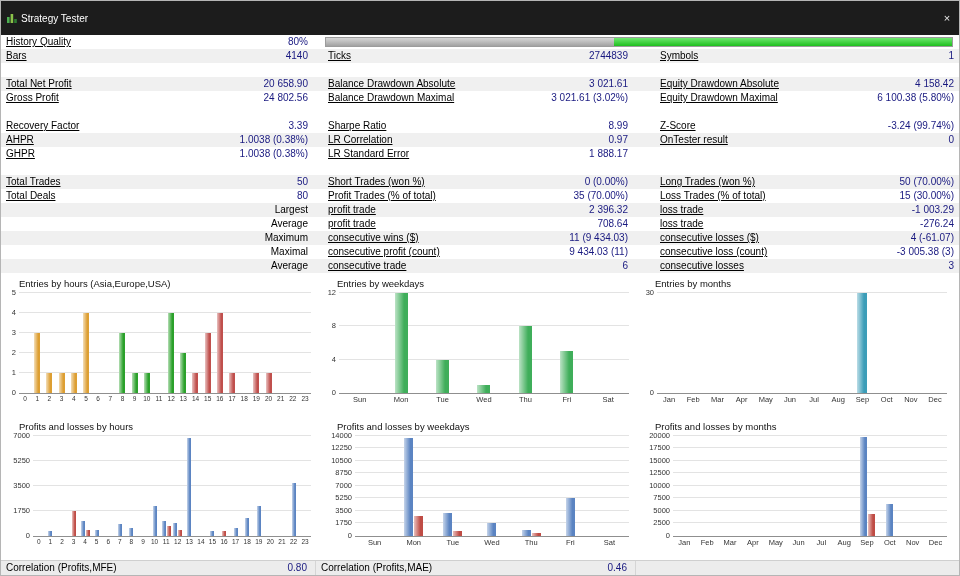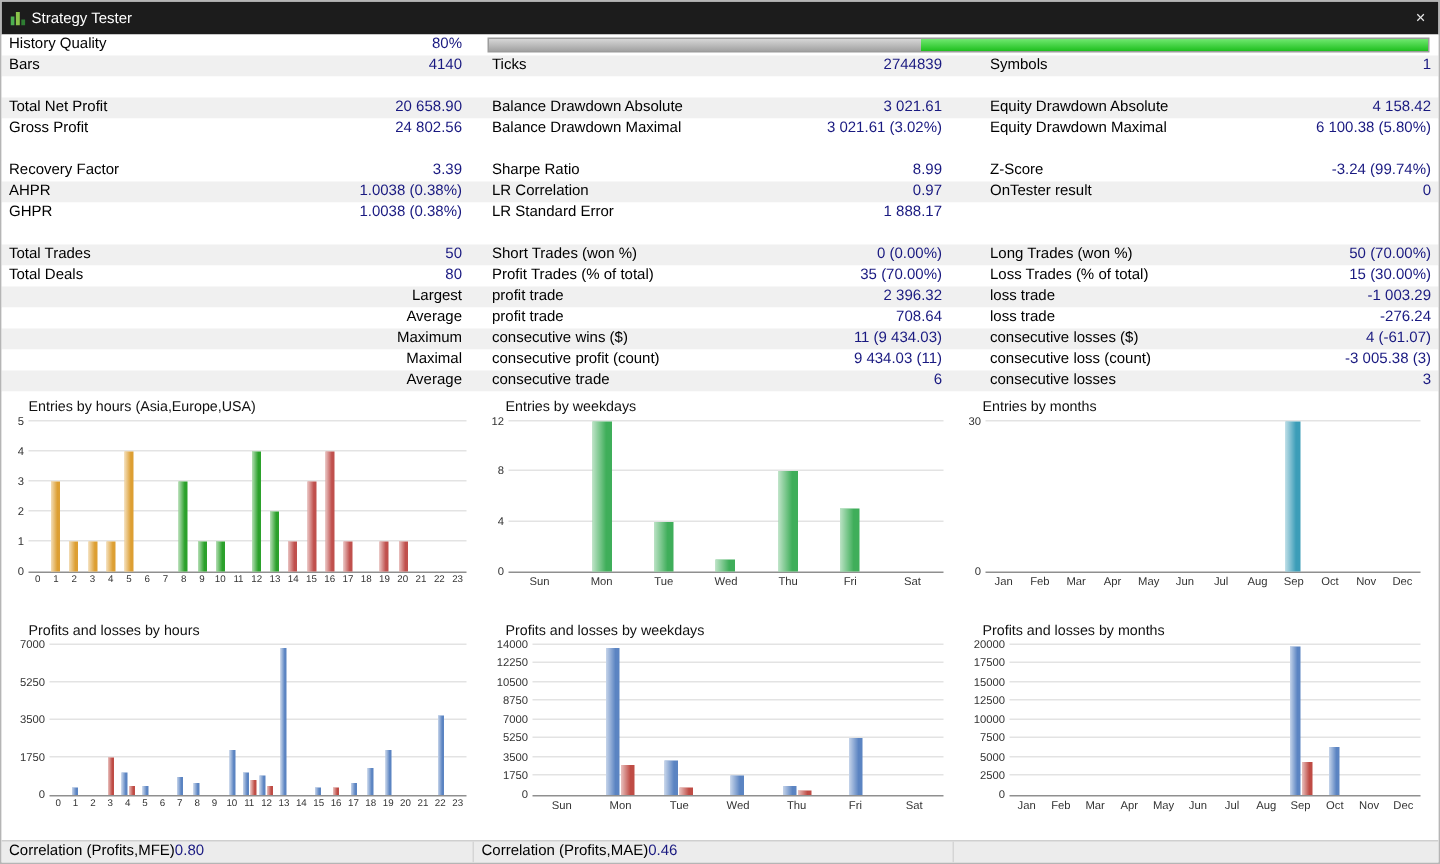--- a/index.html
+++ b/index.html
@@ -4,35 +4,35 @@
 <style>
   html,body{margin:0;padding:0;background:#d8d8d8;}
   body{font-family:"Liberation Sans", sans-serif;}
   .window{
     width:960px;height:576px;box-sizing:border-box;background:#ffffff;
     border:1px solid #b5b5b5;position:relative;overflow:hidden;
     display:flex;flex-direction:column;
   }
   
   .titlebar{
-    height:22px;background:#1c1c1c;color:#ffffff;display:flex;align-items:center;
+    height:34px;background:#1c1c1c;color:#ffffff;display:flex;align-items:center;
     font-size:10px;padding:0 4px;flex:0 0 auto;
   }
   .title-icon{display:inline-flex;margin:0 4px 0 2px;}
   .title-text{flex:1;}
   .close{width:16px;text-align:center;cursor:pointer;font-size:11px;color:#eaeaea;}
   
   .stats{flex:0 0 auto;}
   .srow{height:14px;line-height:14px;font-size:10px;display:flex;background:#ffffff;}
   .srow.shade{background:#f0f0f0;}
   .g{display:flex;justify-content:space-between;align-items:center;padding:0 5px;box-sizing:border-box;}
   .g1{width:312px;}
   .g2{width:310px;margin-left:10px;}
   .g3{flex:1;margin-left:22px;}
-  .lbl{color:#000000;white-space:nowrap;}
+  .lbl{color:#000000;white-space:nowrap;text-decoration:underline;}
   .val{color:#191980;white-space:nowrap;}
   .val.note{color:#000000;}
   .qbar{flex:1;display:flex;margin:2px 6px 2px 12px;height:10px;align-self:center;border:1px solid #9c9c9c;box-sizing:border-box;}
   .qgray{background:linear-gradient(#d6d6d6,#a2a2a2);}
   .qgreen{background:linear-gradient(#6fe86f,#1fbf1f);}
   
   .charts{flex:1;display:grid;grid-template-columns:1fr 1fr 1fr;grid-template-rows:1fr 1fr;padding:2px 2px 0 2px;box-sizing:border-box;background:#ffffff;}
   .chart{position:relative;margin:1px 2px;overflow:hidden;}
   .ctitle{font-size:9.5px;color:#111;padding:2px 0 0 14px;height:13px;white-space:nowrap;}
   .cbody{margin-right:8px;}
@@ -40,21 +40,21 @@
   .gline{position:absolute;left:0;right:0;height:1px;background:#e3e3e3;}
   .ylab{position:absolute;right:100%;margin-right:3px;width:34px;text-align:right;font-size:7.5px;color:#333;}
   .bars{position:absolute;left:0;right:0;top:0;bottom:0;display:flex;align-items:flex-end;}
   .slot{flex:1;display:flex;align-items:flex-end;justify-content:center;gap:1px;height:100%;}
   .bar{background-image:linear-gradient(90deg,rgba(255,255,255,.65),rgba(255,255,255,0) 70%);}
   .xlabels{display:flex;margin-top:1px;height:10px;}
   .xlab{flex:1;text-align:center;font-size:7.5px;color:#333;white-space:nowrap;}
   .chart.dense .xlab{font-size:6.5px;}
   
   .statusbar{flex:0 0 14px;background:#ececec;border-top:1px solid #cfcfcf;display:flex;font-size:10px;line-height:13px;}
-  .sb{display:flex;justify-content:flex-start;box-sizing:border-box;padding:0 8px 0 5px;}
+  .sb{display:flex;justify-content:space-between;box-sizing:border-box;padding:0 8px 0 5px;}
   .sb1{width:315px;border-right:1px solid #d5d5d5;}
   .sb2{width:320px;border-right:1px solid #d5d5d5;}
   .sb3{flex:1;}
   .sb-l{color:#000;}
   .sb-v{color:#191980;}
 </style>
 </head>
 <body>
 
 <div class="window">

